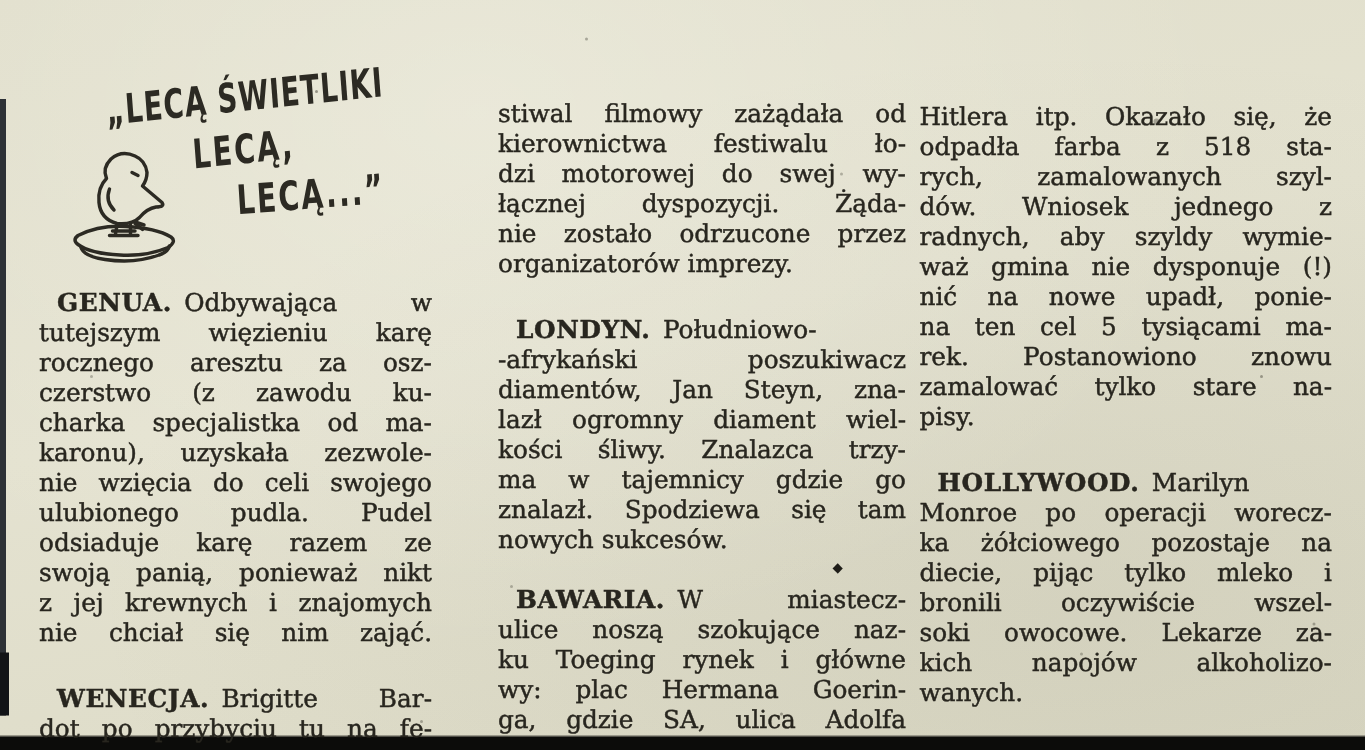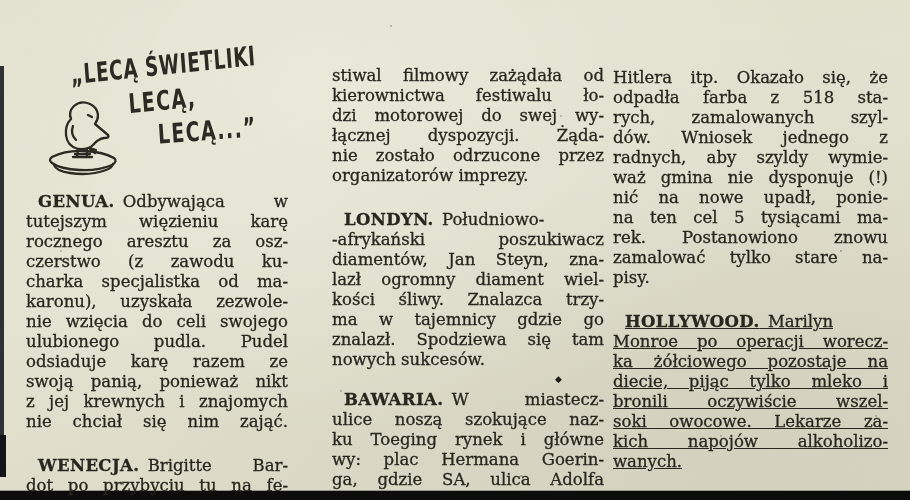--- a/index.html
+++ b/index.html
@@ -49,21 +49,21 @@
 
   .line { text-align:justify; text-align-last:justify; -webkit-text-stroke:0.3px currentColor; }
   .line.endline { text-align-last:left; }
   .line.indent { text-indent:12px; }
   .head { font-weight:bold; letter-spacing:.4px; }
 
   .para + .para { margin-top:24px; }
   [data-name="para-wenecja"]   { margin-top:20px; }
   [data-name="para-londyn"]    { margin-top:24px; }
   [data-name="para-bawaria"]   { margin-top:0; }
-  [data-name="para-hollywood"] { margin-top:46px;text-decoration:underline; }
+  [data-name="para-hollywood"] { margin-top:46px; }
   .marker { height:20px; margin-top:0; text-align:right; padding-right:42px; font-size:9px; line-height:18px; color:#1e1d18; }
 </style>
 </head>
 <body data-name="newspaper-scan-page">
 
 <div class="edge-left" data-name="scan-edge-left"></div>
 <div class="edge-left-dark" data-name="scan-edge-left-dark"></div>
 <div class="edge-bottom" data-name="scan-edge-bottom"></div>
 <div class="specks" data-name="paper-speckles"></div>
 

